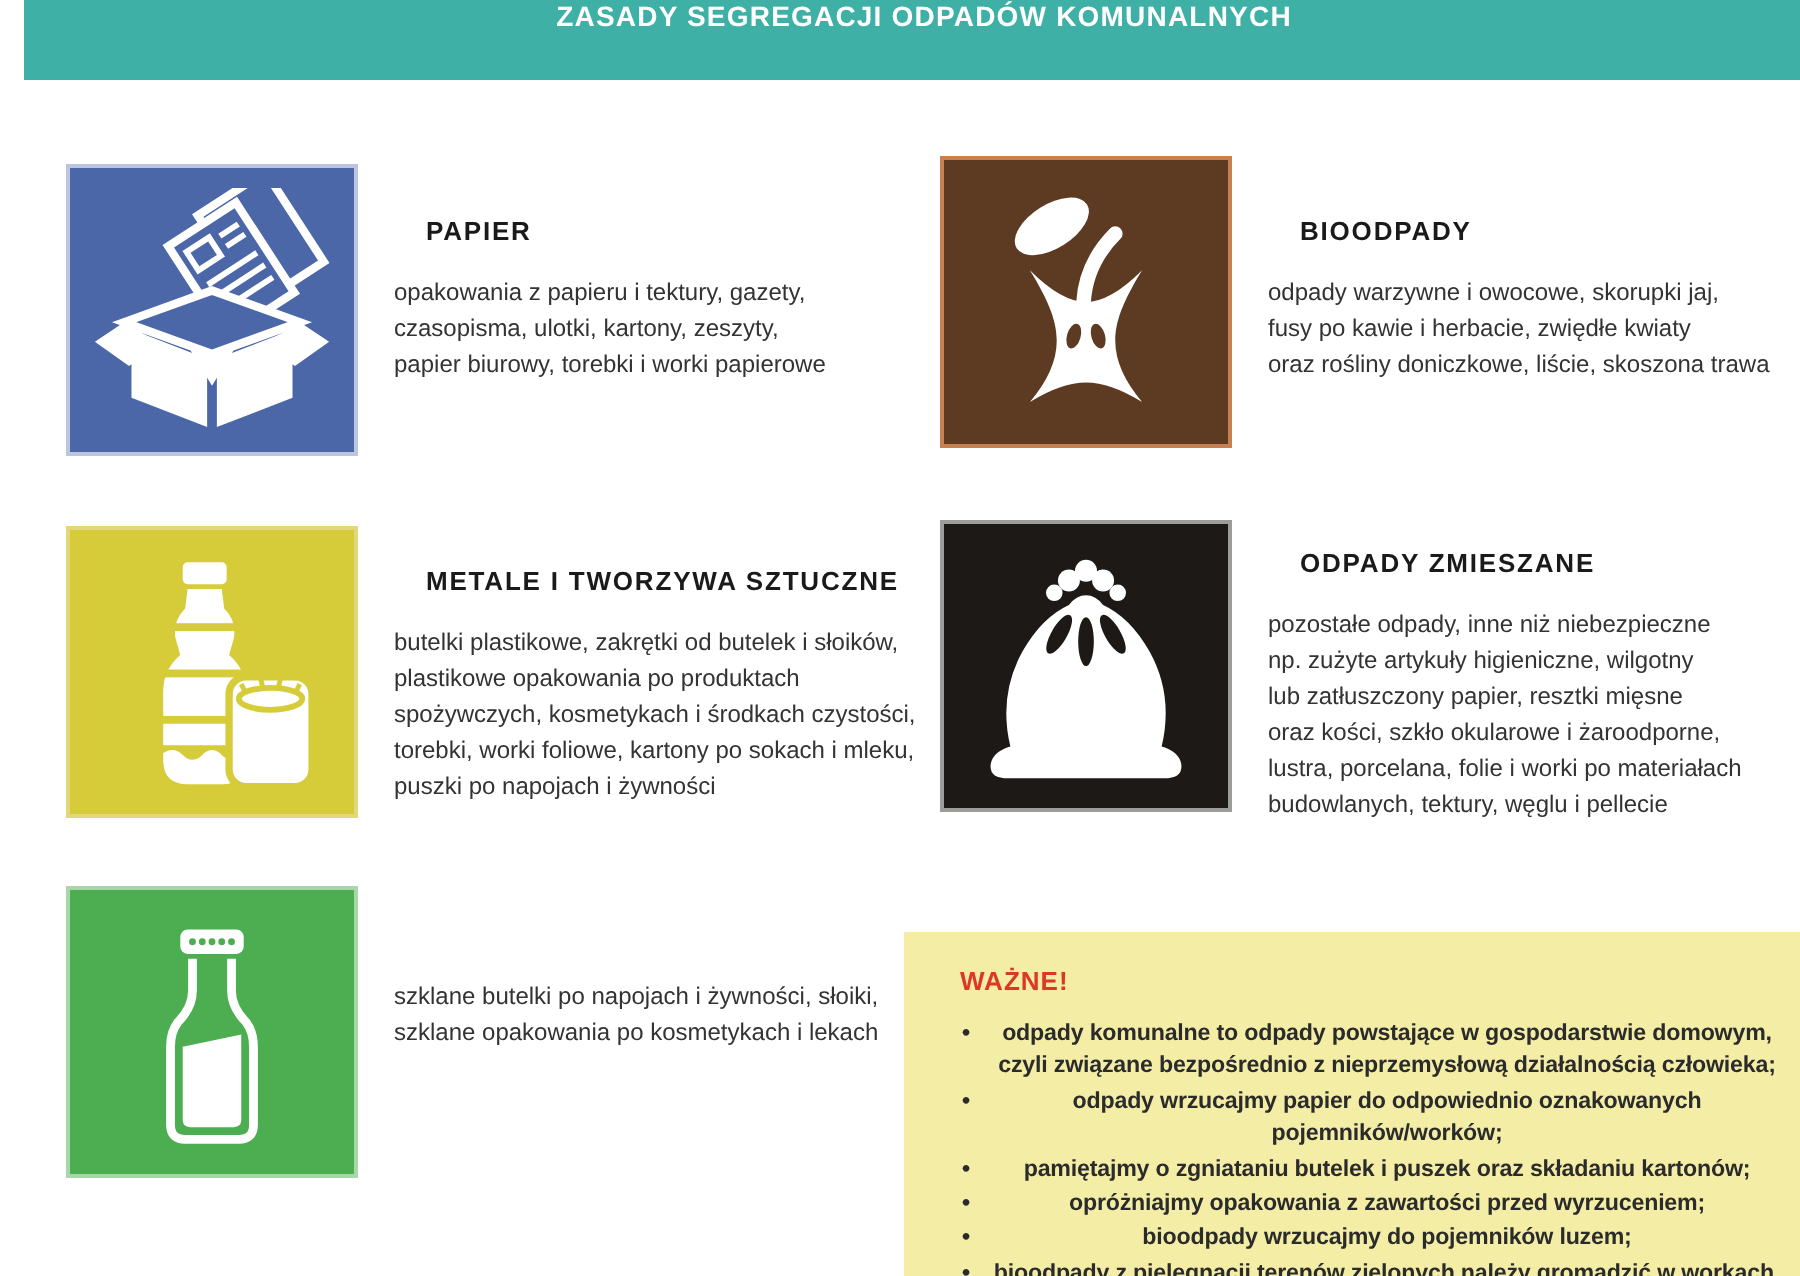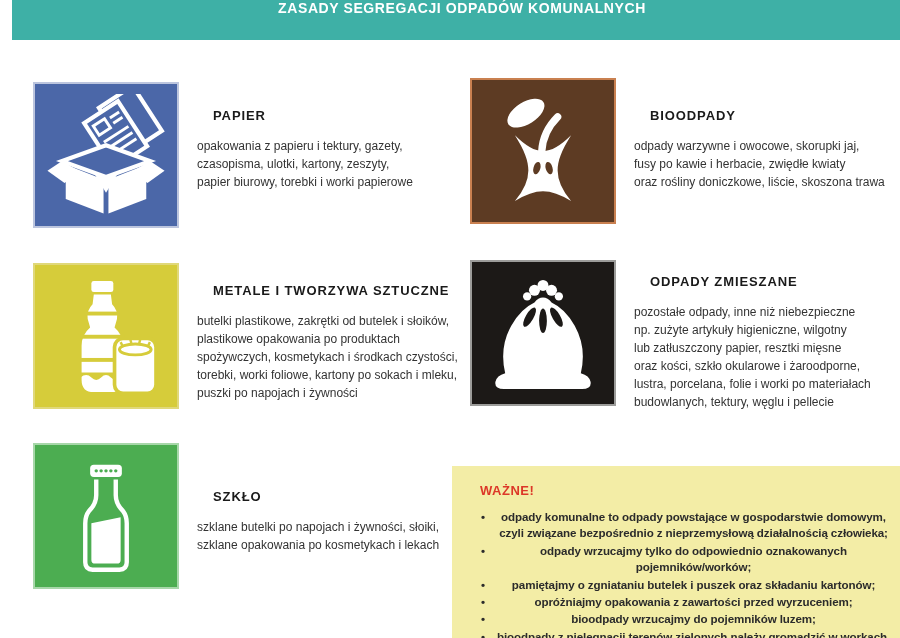--- a/index.html
+++ b/index.html
@@ -162,33 +162,32 @@
         <circle cx="42" cy="13" r="1.4" fill="#4CAD51"></circle>
         <circle cx="46" cy="13" r="1.4" fill="#4CAD51"></circle>
         <circle cx="50" cy="13" r="1.4" fill="#4CAD51"></circle>
         <circle cx="54" cy="13" r="1.4" fill="#4CAD51"></circle>
         <circle cx="58" cy="13" r="1.4" fill="#4CAD51"></circle>
         <path d="M42,20 L42,33 Q42,40 36,46 Q33,50 33,56 L33,88 Q33,94 39,94 L61,94 Q67,94 67,88 L67,56 Q67,50 64,46 Q58,40 58,33 L58,20" fill="none" stroke="#fff" stroke-width="3.6"></path>
         <path d="M38,56 L62,51 L62,86 Q62,89 59,89 L41,89 Q38,89 38,86 Z" fill="#fff"></path>
       </svg>
     </div>
     <div class="cat-text pt46">
-      <h2>SZKŁO</h2>
       <div class="desc">
         <div>szklane butelki po napojach i żywności, słoiki,</div>
         <div>szklane opakowania po kosmetykach i lekach</div>
       </div>
     </div>
   </section>
 
   <aside class="important">
     <h2>WAŻNE!</h2>
     <ul>
       <li>odpady komunalne to odpady powstające w gospodarstwie domowym, czyli związane bezpośrednio z nieprzemysłową działalnością człowieka;</li>
-      <li>odpady wrzucajmy tylko do odpowiednio oznakowanych pojemników/worków;</li>
+      <li>odpady wrzucajmy papier do odpowiednio oznakowanych pojemników/worków;</li>
       <li>pamiętajmy o zgniataniu butelek i puszek oraz składaniu kartonów;</li>
       <li>opróżniajmy opakowania z zawartości przed wyrzuceniem;</li>
       <li>bioodpady wrzucajmy do pojemników luzem;</li>
       <li>bioodpady z pielęgnacji terenów zielonych należy gromadzić w workach.</li>
     </ul>
   </aside>
 
 </div>
 
 </body></html>

